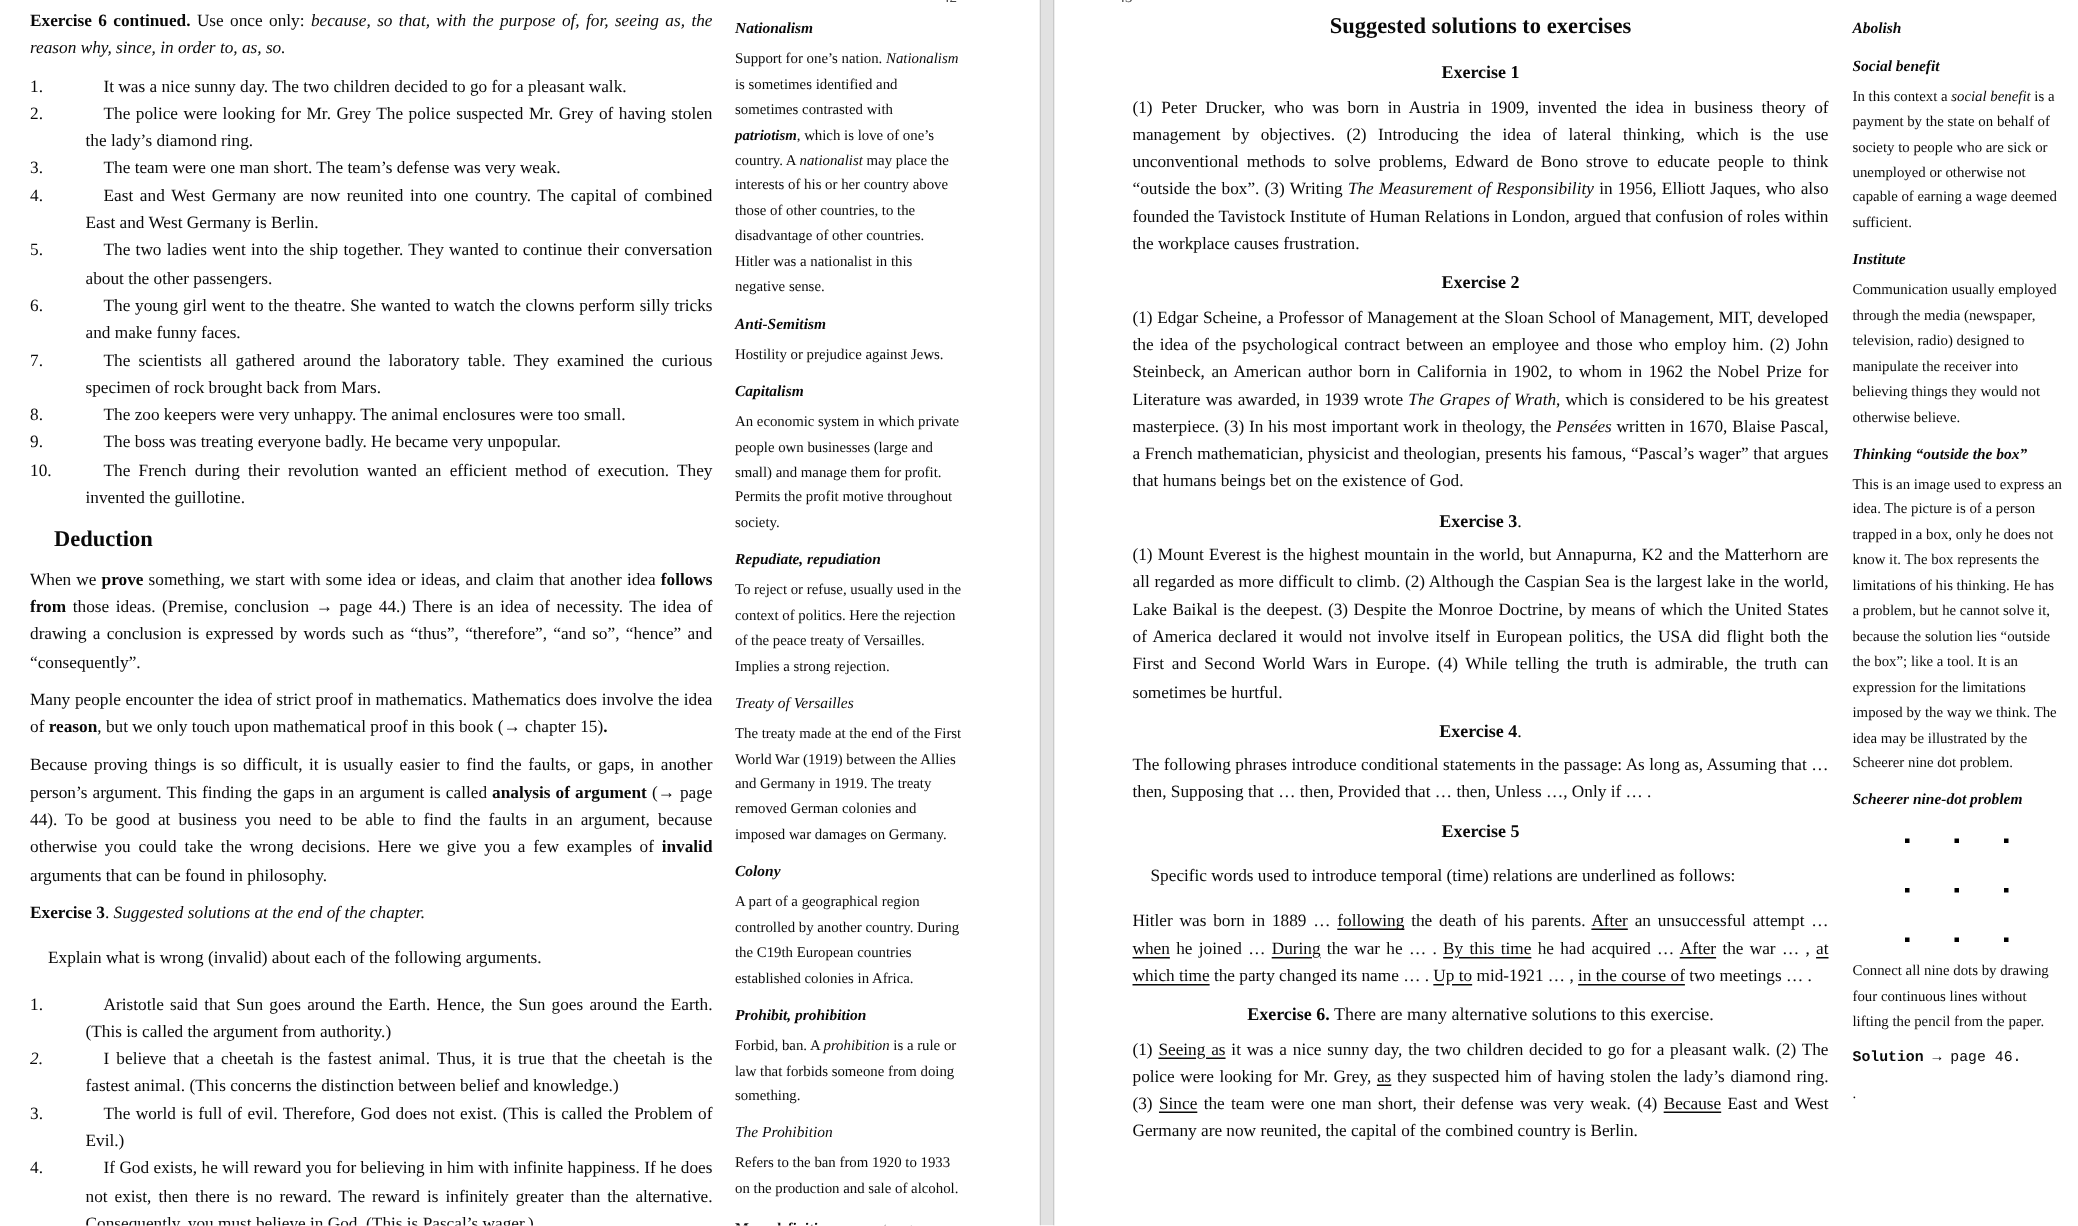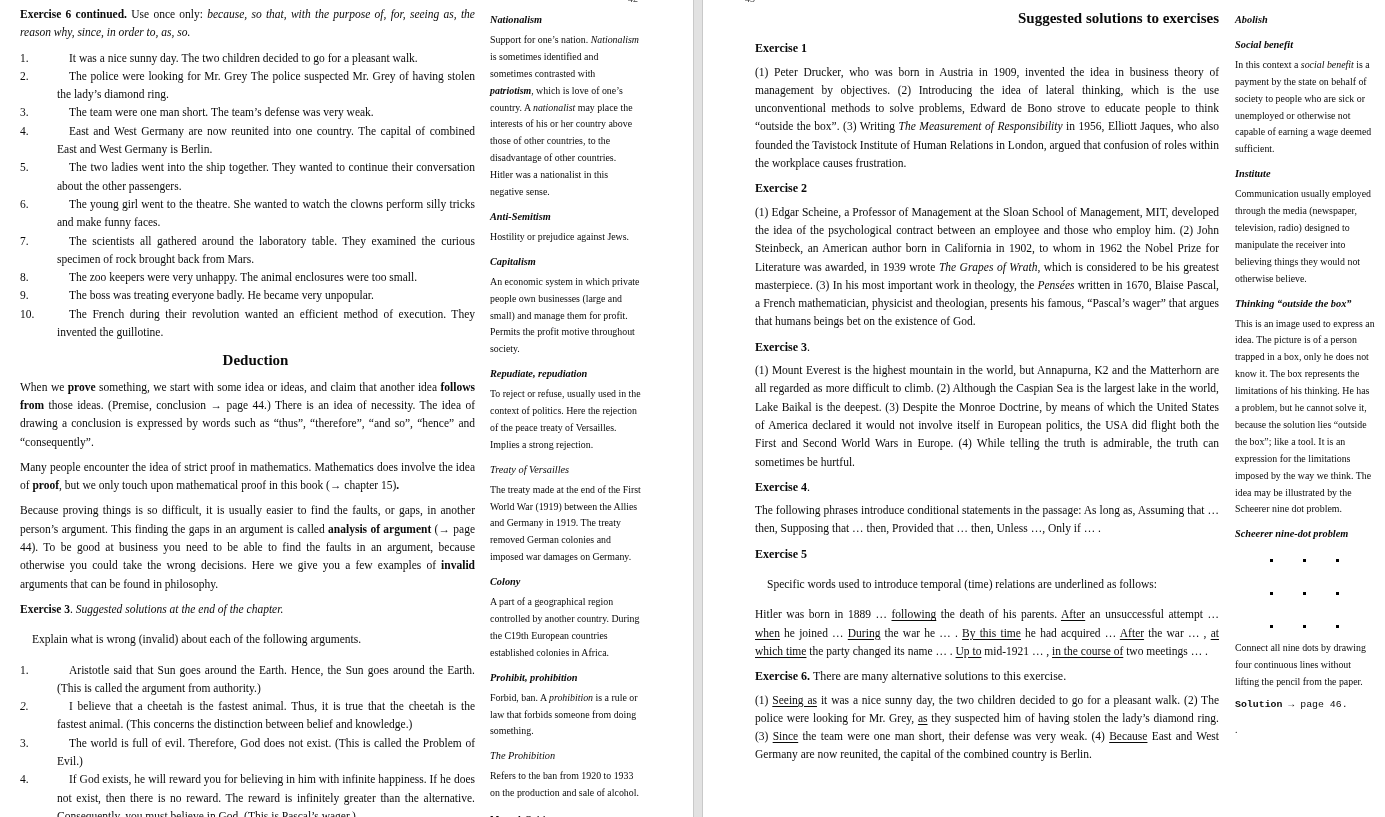--- a/index.html
+++ b/index.html
@@ -22,23 +22,23 @@
   #left-main{left:20px;width:455px;}
   #right-main{left:52px;width:464px;}
 
   .para{margin:0 0 7px 0;}
   .para.tight{margin:12px;}
 
   .list{margin:0 0 2px 0;}
   .li{position:relative;padding-left:37px;margin:0;}
   .li .num{position:absolute;left:0;top:0;}
 
-  .sect{font-size:15px;font-weight:700;margin:10px 0 8px 16px;text-align:center;}
-  .big-title{font-size:15px;font-weight:700;margin:4px 0 12px 0;text-align:right;}
-  .ex-head{font-size:12px;font-weight:400;margin:7px 0 5px 0;text-align:left;}
+  .sect{font-size:15px;font-weight:700;margin:10px 0 8px 16px;text-align:left;}
+  .big-title{font-size:15px;font-weight:700;margin:4px 0 12px 0;text-align:center;}
+  .ex-head{font-size:12px;font-weight:400;margin:7px 0 5px 0;text-align:center;}
 
   .sidebar{position:absolute;top:4px;font-size:9.9px;line-height:16.9px;text-align:left;}
   #left-sidebar{left:490px;width:151px;}
   #right-sidebar{left:532px;width:140px;}
   .def-title{font-size:10.3px;margin:8px 0 3px 0;}
   .def-body{margin:0 0 2px 0;}
   .def-more{margin-top:10px;}
   .solution-line{margin-top:6px;font-family:Liberation Mono, monospace;}
   .stray{margin-top:8px;}
 
@@ -68,21 +68,21 @@
       <div class="li"><span class="num"><span>5.</span></span><span class="para tight"><span>The two ladies went into the ship together.  They wanted to continue their conversation about the other passengers.</span></span></div>
       <div class="li"><span class="num"><span>6.</span></span><span class="para tight"><span>The young girl went to the theatre.  She wanted to watch the clowns perform silly tricks and make funny faces.</span></span></div>
       <div class="li"><span class="num"><span>7.</span></span><span class="para tight"><span>The scientists all gathered around the laboratory table.  They examined the curious specimen of rock brought back from Mars.</span></span></div>
       <div class="li"><span class="num"><span>8.</span></span><span class="para tight"><span>The zoo keepers were very unhappy.  The animal enclosures were too small.</span></span></div>
       <div class="li"><span class="num"><span>9.</span></span><span class="para tight"><span>The boss was treating everyone badly.  He became very unpopular.</span></span></div>
       <div class="li"><span class="num"><span>10.</span></span><span class="para tight"><span>The French during their revolution wanted an efficient method of execution.  They invented the guillotine.</span></span></div>
     </div>
 
     <h2 class="sect">Deduction</h2>
     <p class="para"><span>When we </span><span class="b">prove</span><span> something, we start with some idea or ideas, and claim that another idea </span><span class="b">follows from</span><span> those ideas.  (Premise, conclusion → page 44.)  There is an idea of necessity.  The idea of drawing a conclusion is expressed by words such as “thus”, “therefore”, “and so”, “hence” and “consequently”.</span></p>
-    <p class="para"><span>Many people encounter the idea of strict proof in mathematics.  Mathematics does involve the idea of </span><span class="b">proof</span><span>, but we only touch upon mathematical proof in this book (→ chapter 15)</span><span class="b">.</span></p>
+    <p class="para"><span>Many people encounter the idea of strict proof in mathematics.  Mathematics does involve the idea of </span><span class="b">reason</span><span>, but we only touch upon mathematical proof in this book (→ chapter 15)</span><span class="b">.</span></p>
     <p class="para"><span>Because proving things is so difficult, it is usually easier to find the faults, or gaps, in another person’s argument.  This finding the gaps in an argument is called </span><span class="b">analysis of argument</span><span> (→ page 44).  To be good at business you need to be able to find the faults in an argument, because otherwise you could take the wrong decisions.  Here we give you a few examples of </span><span class="b">invalid</span><span> arguments that can be found in philosophy.</span></p>
 
     <p class="para"><span class="b">Exercise 3</span><span>.  </span><span class="i">Suggested solutions at the end of the chapter.</span></p>
     <p class="para tight"><span>Explain what is wrong (invalid) about each of the following arguments.</span></p>
 
     <div class="list">
       <div class="li"><span class="num"><span>1.</span></span><span class="para tight"><span>Aristotle said that Sun goes around the Earth.  Hence, the Sun goes around the Earth.  (This is called the argument from authority.)</span></span></div>
       <div class="li"><span class="num"><span class="i">2.</span></span><span class="para tight"><span>I believe that a cheetah is the fastest animal.  Thus, it is true that the cheetah is the fastest animal.  (This concerns the distinction between belief and knowledge.)</span></span></div>
       <div class="li"><span class="num"><span>3.</span></span><span class="para tight"><span>The world is full of evil.  Therefore, God does not exist.  (This is called the Problem of Evil.)</span></span></div>
       <div class="li"><span class="num"><span>4.</span></span><span class="para tight"><span>If God exists, he will reward you for believing in him with infinite happiness.  If he does not exist, then there is no reward.  The reward is infinitely greater than the alternative.  Consequently, you must believe in God.  (This is Pascal’s wager.)</span></span></div>

